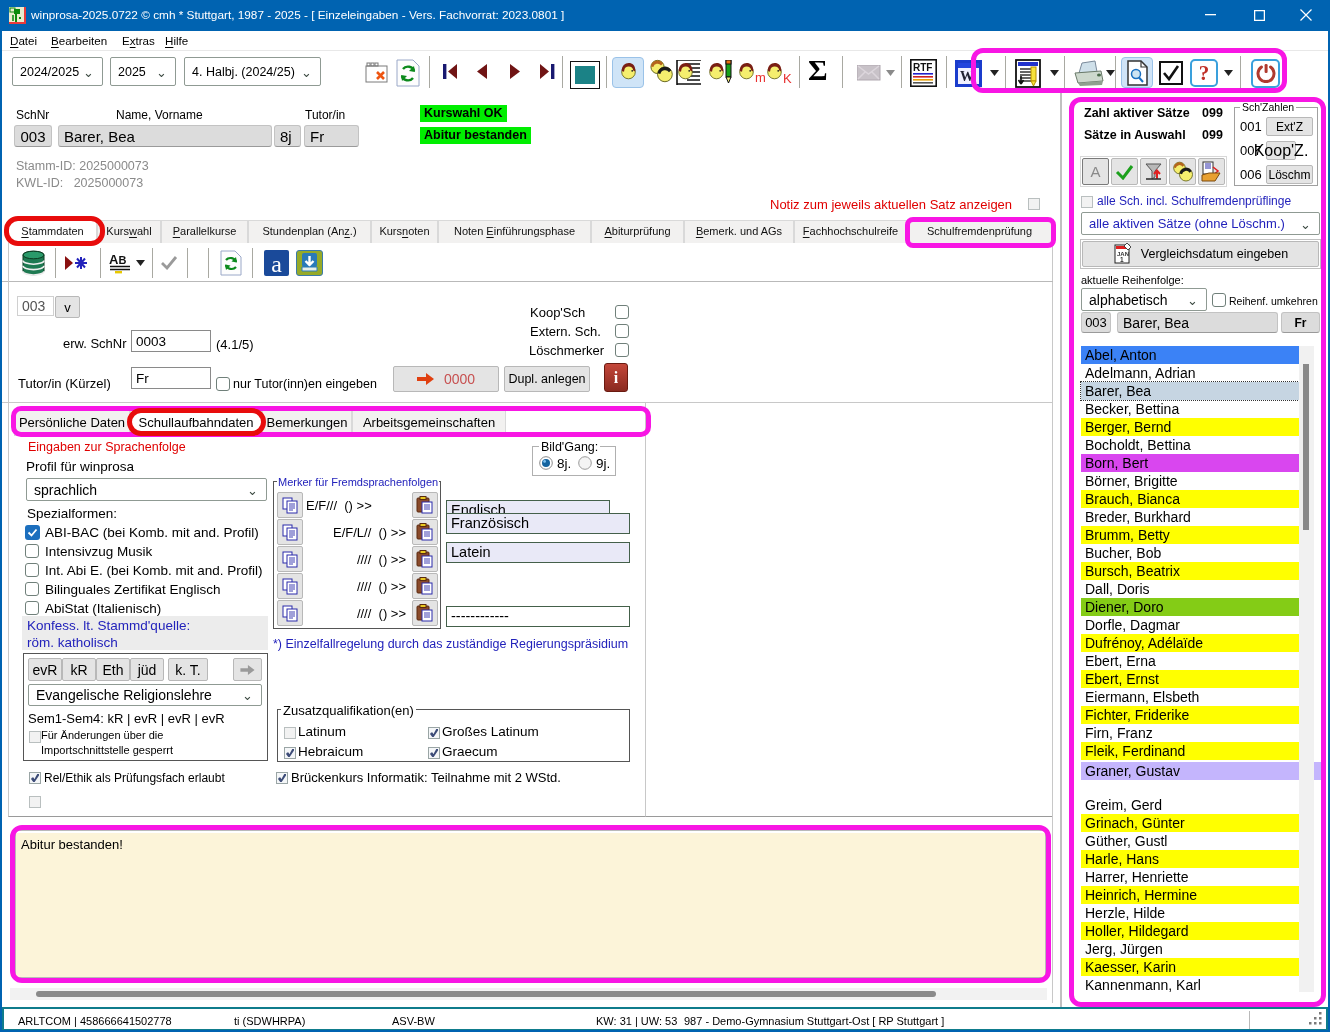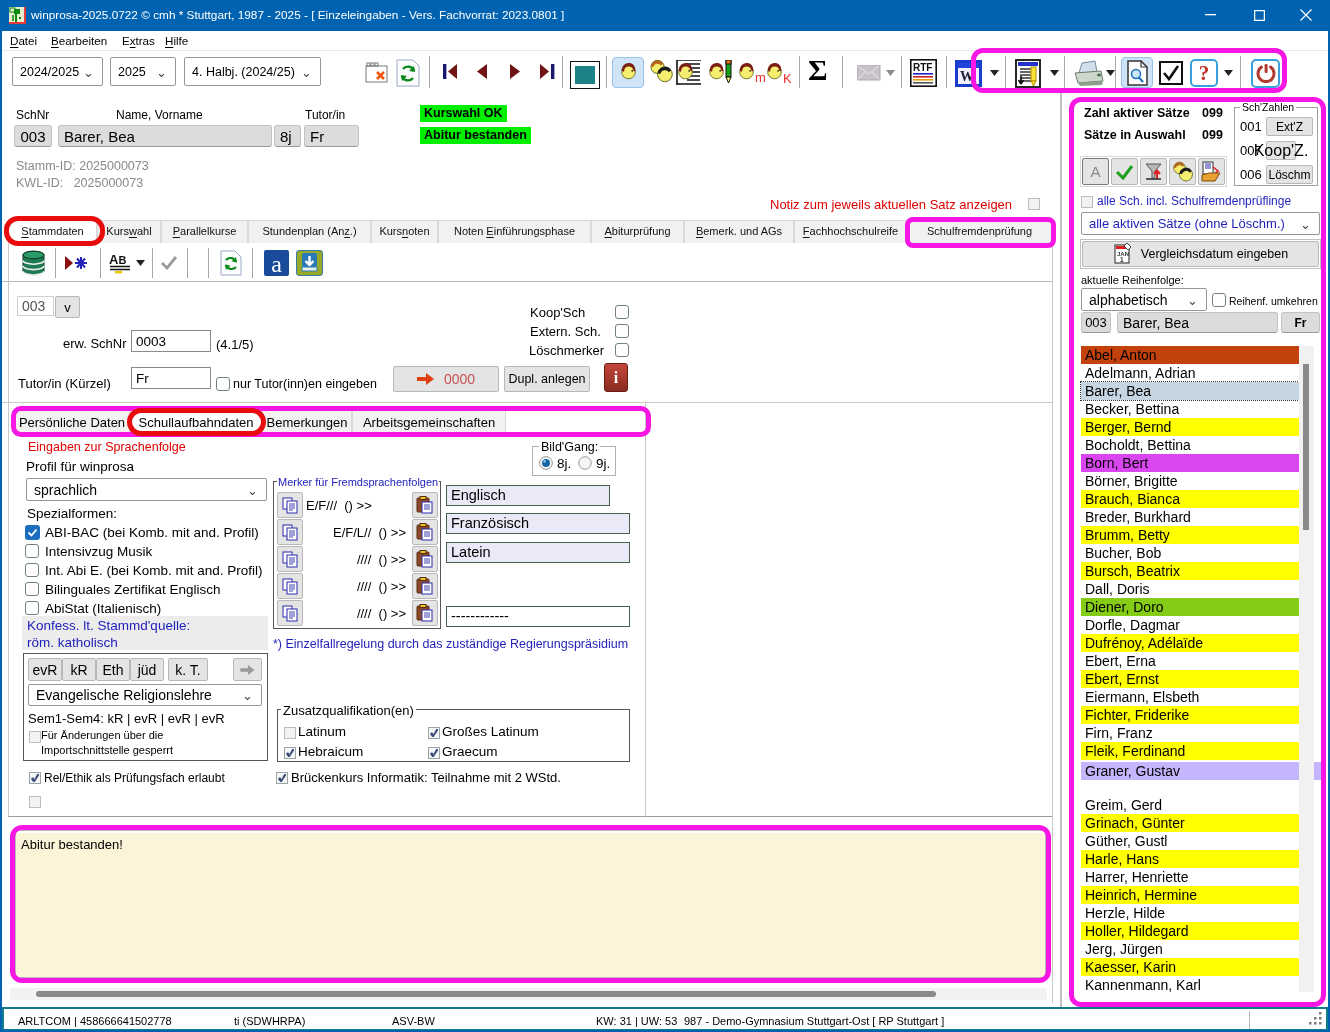--- a/index.html
+++ b/index.html
@@ -427,21 +427,21 @@
   <svg class="ab" style="left:539px;top:456px" width="14" height="14" viewBox="0 0 14 14">
       <circle cx="7" cy="7" r="6.3" fill="#fff" stroke="#8a8a8a"></circle>
       <circle cx="7" cy="7" r="4" fill="#1464a0"></circle>
       <circle cx="5.6" cy="5.4" r="1.4" fill="#7ec0ee"></circle>
     </svg>
   <span class="ab" style="left:557px;top:456px;font-size:13.5px">8j.</span>
   <svg class="ab" style="left:578px;top:456px" width="14" height="14" viewBox="0 0 14 14">
       <circle cx="7" cy="7" r="6.3" fill="#f4f4f4" stroke="#9a9a9a"></circle>
     </svg>
   <span class="ab" style="left:596px;top:456px;font-size:13.5px">9j.</span>
-  <div class="ab lang" style="left:446px;top:485px;width:164px;height:21px">Englisch</div>
+  <div class="ab lang" style="left:446px;top:500px;width:164px;height:21px">Englisch</div>
   <div class="ab lang" style="left:446px;top:513px;width:184px;height:21px">Französisch</div>
   <div class="ab lang" style="left:446px;top:542px;width:184px;height:21px">Latein</div>
   <div class="ab lang" style="left:446px;top:606px;width:184px;height:21px;background:#fff">------------</div>
 
   <div class="ab" style="left:277px;top:709px;width:353px;height:53px;border:1px solid #555"></div>
   <span class="ab" style="left:281px;top:703px;font-size:13px;background:#fff;padding:0 2px">Zusatzqualifikation(en)</span>
   <div class="cbc d ab" style="left:284px;top:727px"></div>
     <span class="ab" style="left:298px;top:724px;font-size:13.5px">Latinum</span>
   <div class="cbc k ab" style="left:428px;top:727px"></div>
     <span class="ab" style="left:442px;top:724px;font-size:13.5px">Großes Latinum</span>
@@ -536,21 +536,21 @@
       </svg>Vergleichsdatum eingeben</div>
   <span class="ab" style="left:18px;top:181px;font-size:11px">aktuelle Reihenfolge:</span>
   <div class="sel ab" style="left:18px;top:195px;width:126px;height:23px;font-size:14px">alphabetisch<span class="ch">⌄</span></div>
   <div class="cbm ab" style="left:149px;top:200px"></div>
   <span class="ab" style="left:166px;top:202px;font-size:10.5px;white-space:nowrap">Reihenf. umkehren</span>
   <div class="fld ab" style="left:18px;top:219px;width:30px;height:21px;font-size:13px;justify-content:center;padding:0">003</div>
   <div class="fld ab" style="left:54px;top:219px;width:161px;height:21px;font-size:14px">Barer, Bea</div>
   <div class="fld ab" style="left:218px;top:219px;width:39px;height:21px;font-size:12px;font-weight:bold;justify-content:center;padding:0">Fr</div>
 
   <div class="ab" id="list" style="left:18px;top:253px;width:234px;height:646px">
-  <div class="row" style="top:0px;background:#c2410c;width:218px">Abel, Anton</div>
+  <div class="row" style="top:0px;background:#3b82f6;width:218px">Abel, Anton</div>
   <div class="row" style="top:18px;width:218px">Adelmann, Adrian</div>
   <div class="row" style="top:36px;background:#c6d5e2;outline:1px dotted #333;width:218px">Barer, Bea</div>
   <div class="row" style="top:54px;width:218px">Becker, Bettina</div>
   <div class="row" style="top:72px;background:#ffff00;width:218px">Berger, Bernd</div>
   <div class="row" style="top:90px;width:218px">Bocholdt, Bettina</div>
   <div class="row" style="top:108px;background:#d946ef;width:218px">Born, Bert</div>
   <div class="row" style="top:126px;width:218px">Börner, Brigitte</div>
   <div class="row" style="top:144px;background:#ffff00;width:218px">Brauch, Bianca</div>
   <div class="row" style="top:162px;width:218px">Breder, Burkhard</div>
   <div class="row" style="top:180px;background:#ffff00;width:218px">Brumm, Betty</div>

